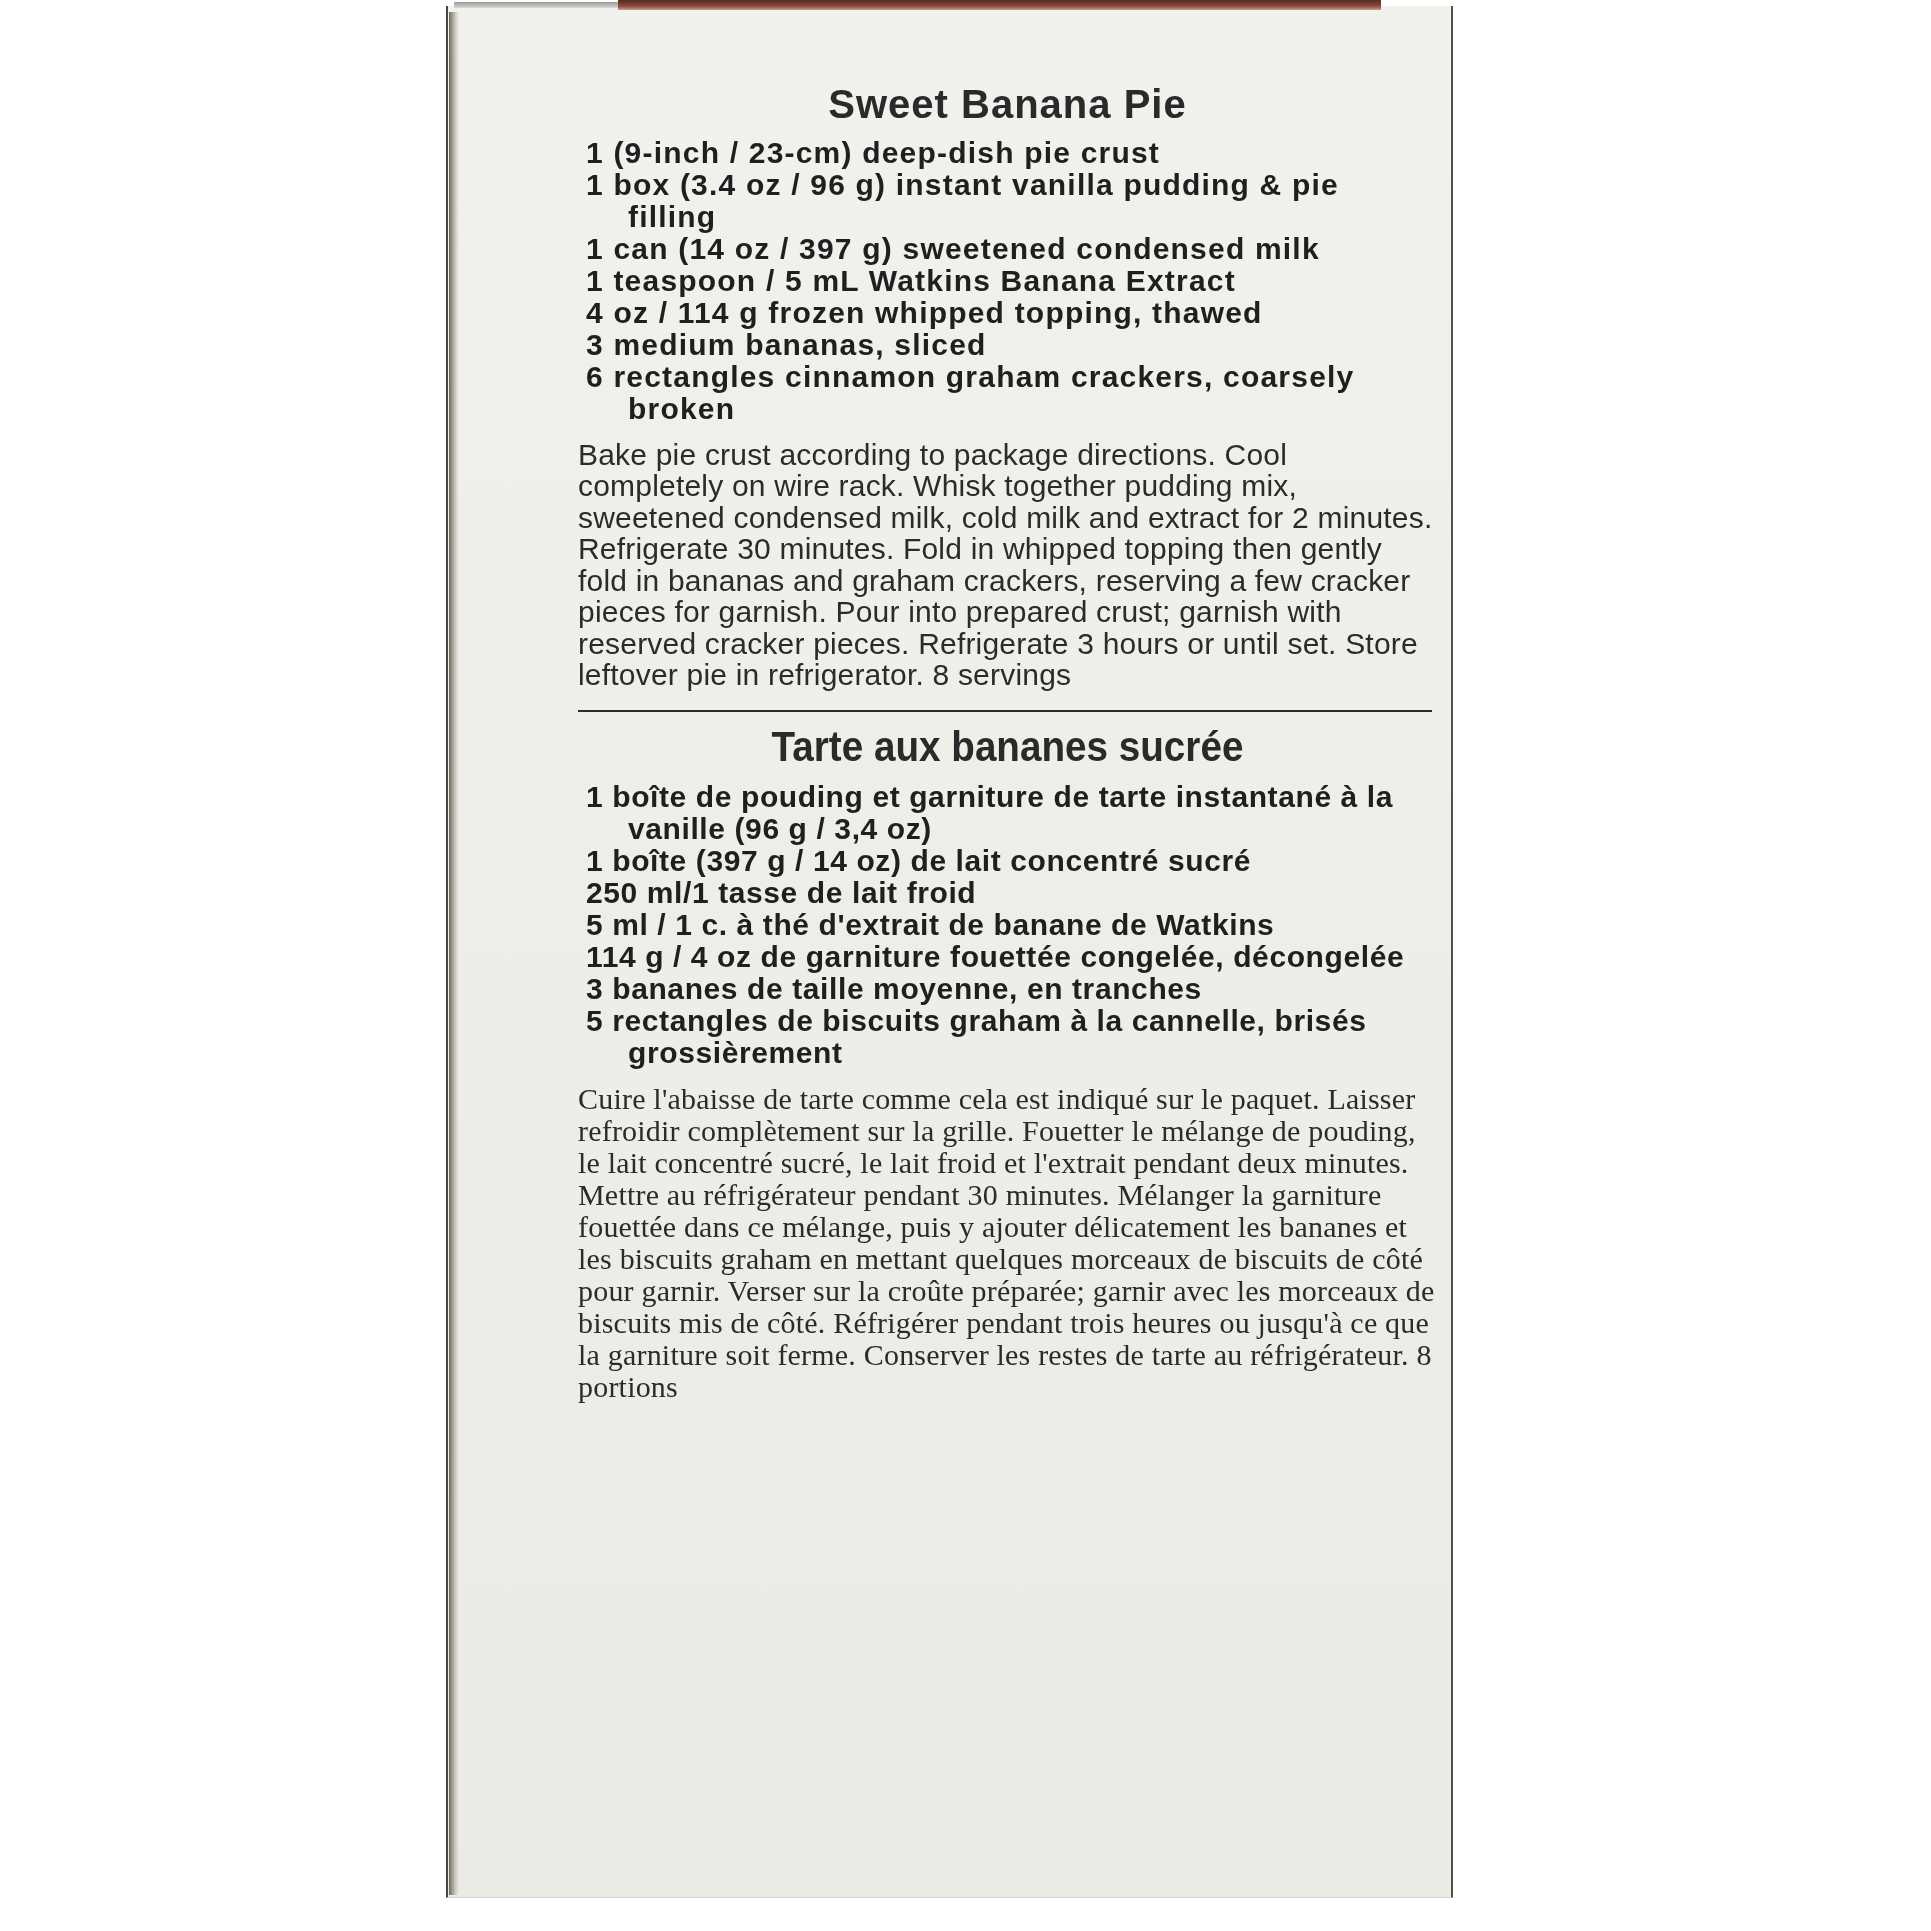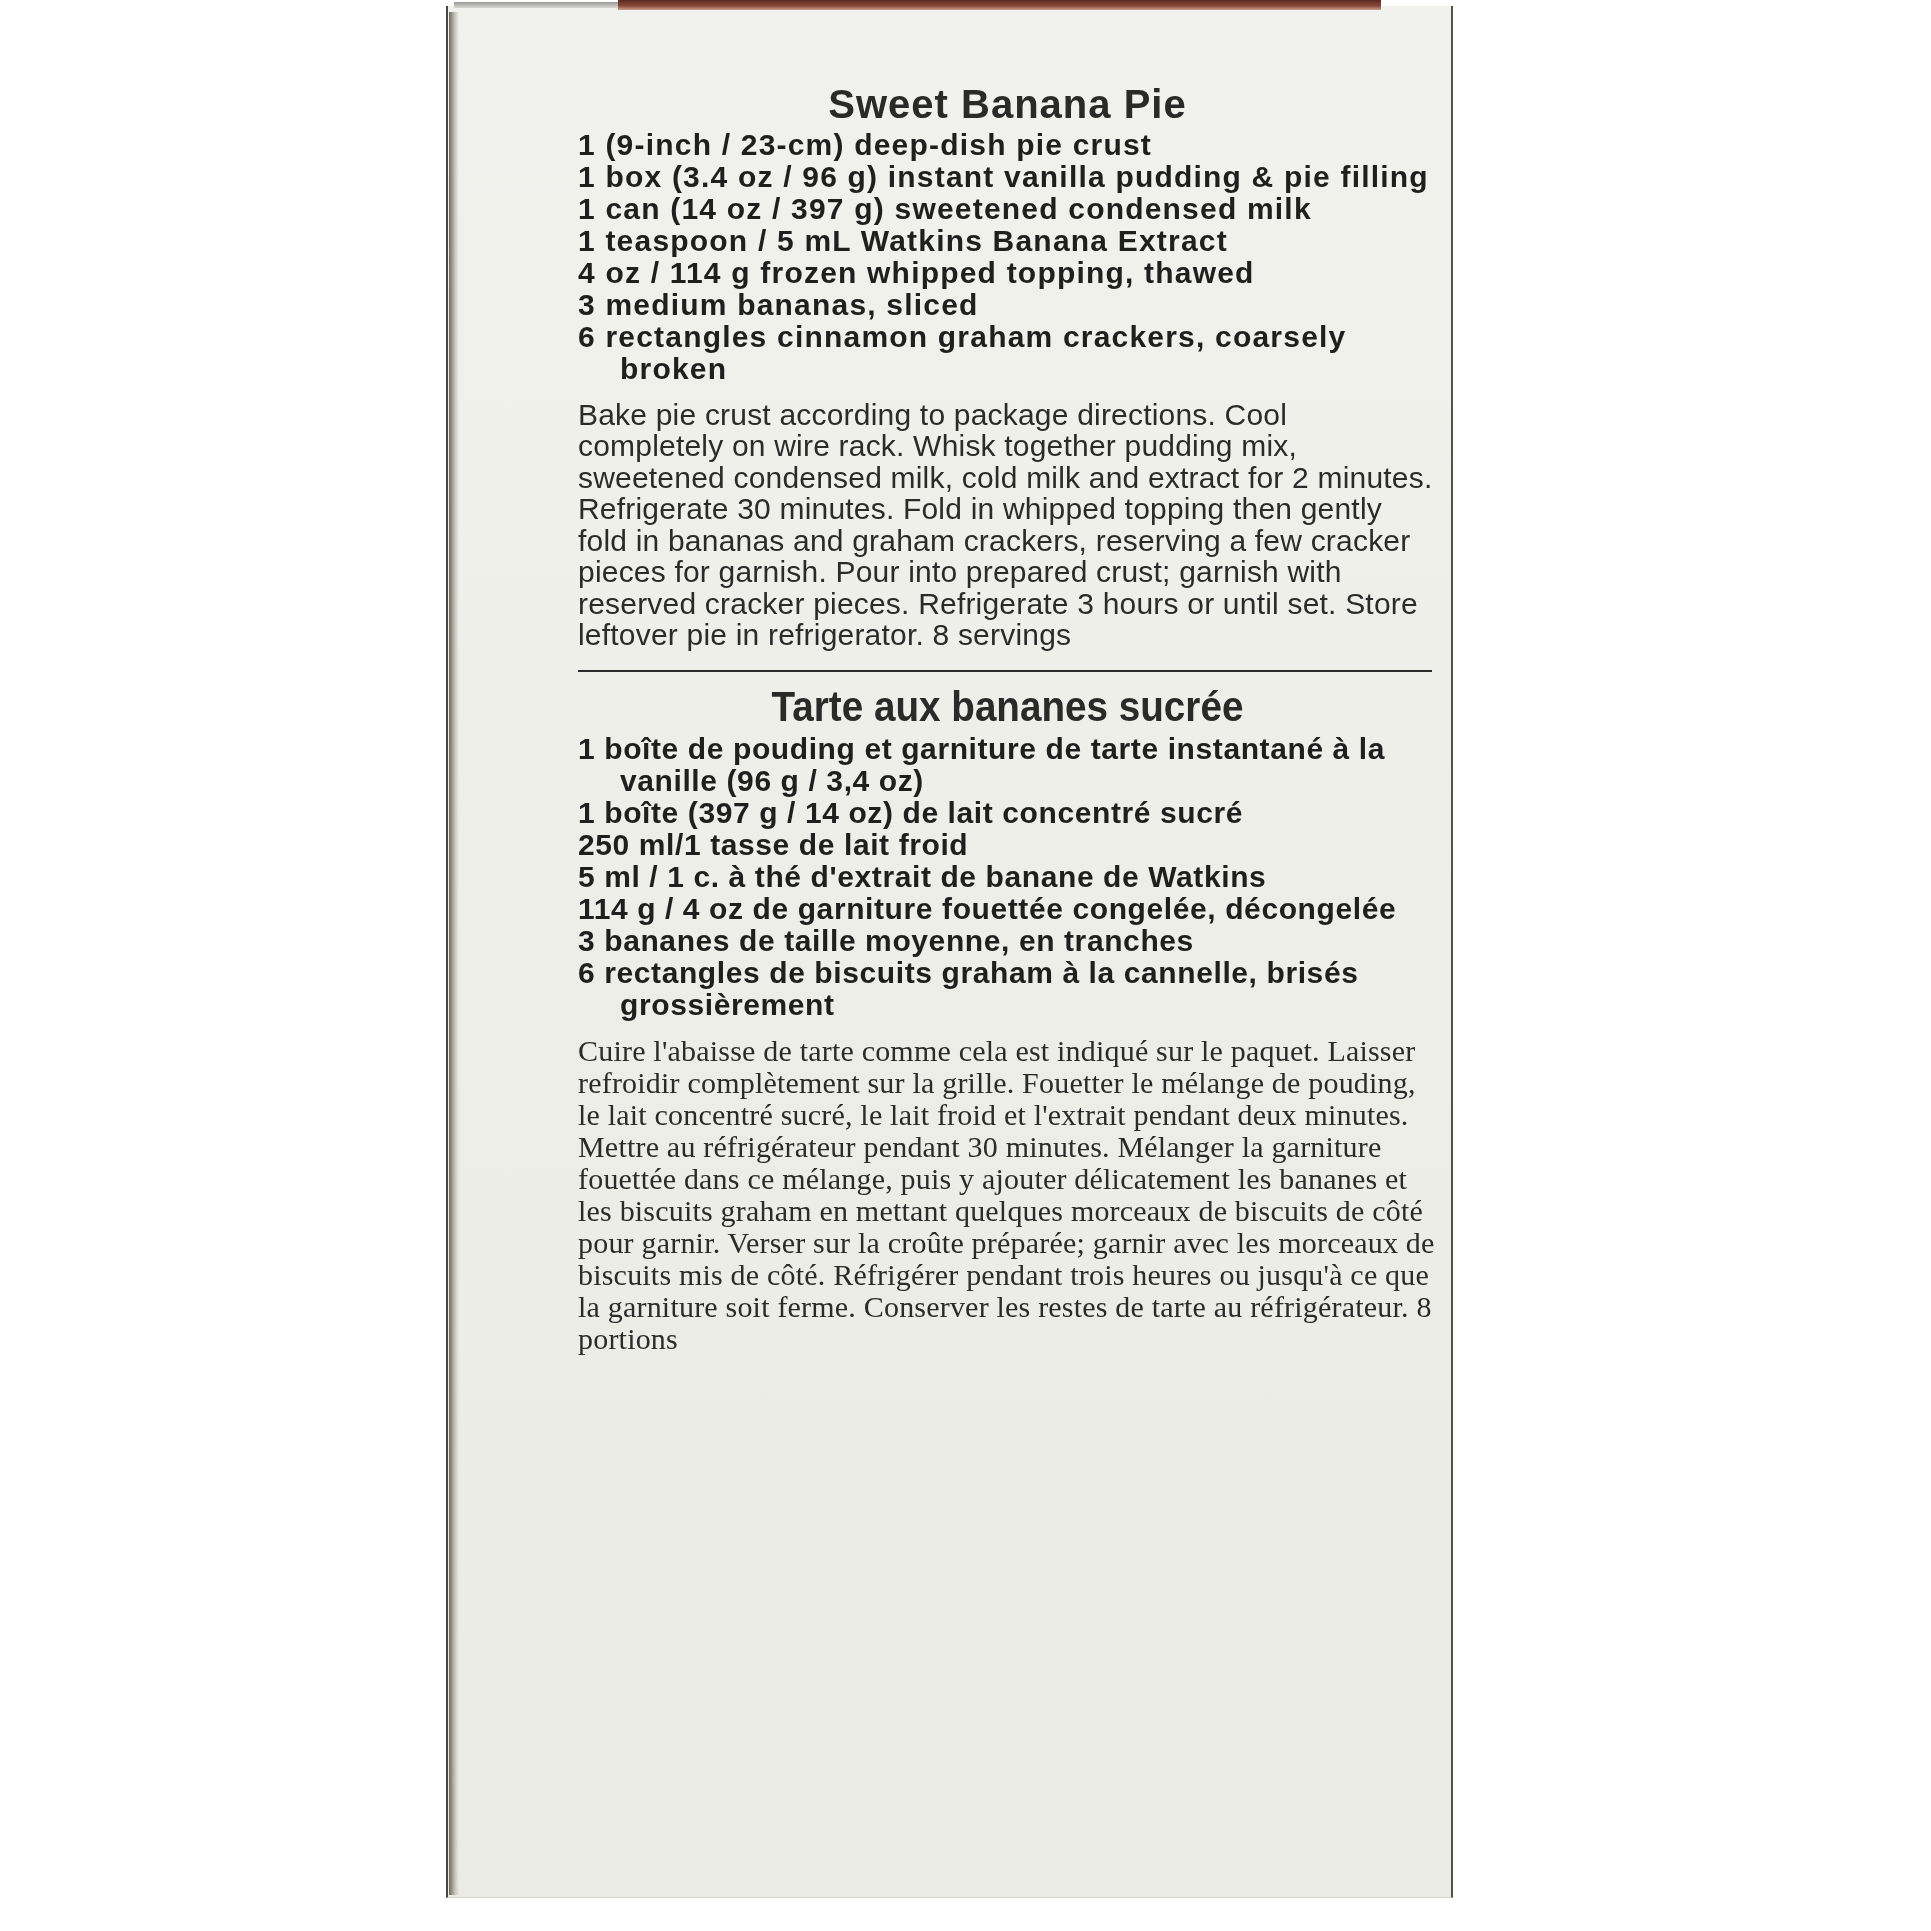--- a/index.html
+++ b/index.html
@@ -11,21 +11,21 @@
          border-bottom:1.9px solid #d6d6d0; box-sizing:border-box; }
   .top-strip { position:absolute; left:618px; top:0; width:763px; height:9.7px;
                background:linear-gradient(180deg,#5a2a22 0%,#8a4a3c 60%,#c9a090 100%); }
   .top-strip-left { position:absolute; left:454px; top:1.9px; width:164px; height:5.8px;
                background:linear-gradient(180deg,#9a9a96,#d8d8d4); }
   .left-shade { position:absolute; left:449px; top:11.6px; width:9.7px; height:1883px;
                 background:linear-gradient(90deg,#6f6a5f,#c8c5ba 60%,transparent); }
   .content { position:absolute; left:578px; top:79px; width:859px; }
   .title { text-align:center; font-weight:bold; font-size:40px; letter-spacing:1px; line-height:50px; margin:0; color:#2a2a2a; }
   .title.fr { font-family:"Liberation Sans", sans-serif; letter-spacing:0; transform:scaleX(0.92); font-size:42px; line-height:52px; }
-  ul.ingredients { list-style:none; margin:0; padding:0; }
+  ul.ingredients { list-style:none; margin:8px; padding:0; }
   ul.ingredients li { font-weight:bold; font-size:30px; line-height:32px; padding-left:42px; text-indent:-42px;
                       letter-spacing:1.2px; color:#1f1f1f; }
   .fr-ing li { letter-spacing:0.6px !important; }
   .directions { font-size:30px; line-height:31.5px; margin:13.5px 0 0 0; color:#2b2b2b; letter-spacing:0.2px; }
   .divider { height:0; border-top:2.4px solid #2a2a2a; margin:19.3px 0 9.7px 0; width:854px; }
   .fr-dir { line-height:32px;font-family:Liberation Serif, serif; }
 </style>
 </head>
 <body>
 
@@ -53,18 +53,18 @@
 
   <section>
     <h1 class="title fr">Tarte aux bananes sucrée</h1>
     <ul class="ingredients fr-ing">
       <li>1 boîte de pouding et garniture de tarte instantané à la vanille (96 g / 3,4 oz)</li>
       <li>1 boîte (397 g / 14 oz) de lait concentré sucré</li>
       <li>250 ml/1 tasse de lait froid</li>
       <li>5 ml / 1 c. à thé d'extrait de banane de Watkins</li>
       <li>114 g / 4 oz de garniture fouettée congelée, décongelée</li>
       <li>3 bananes de taille moyenne, en tranches</li>
-      <li>6 rectangles de biscuits graham à la cannelle, brisés grossièrement</li>
+      <li>5 rectangles de biscuits graham à la cannelle, brisés grossièrement</li>
     </ul>
     <p class="directions fr-dir">Cuire l'abaisse de tarte comme cela est indiqué sur le paquet. Laisser refroidir complètement sur la grille. Fouetter le mélange de pouding, le lait concentré sucré, le lait froid et l'extrait pendant deux minutes. Mettre au réfrigérateur pendant 30 minutes. Mélanger la garniture fouettée dans ce mélange, puis y ajouter délicatement les bananes et les biscuits graham en mettant quelques morceaux de biscuits de côté pour garnir. Verser sur la croûte préparée; garnir avec les morceaux de biscuits mis de côté. Réfrigérer pendant trois heures ou jusqu'à ce que la garniture soit ferme. Conserver les restes de tarte au réfrigérateur. 8 portions</p>
   </section>
 </div>
 
 
 </body></html>

